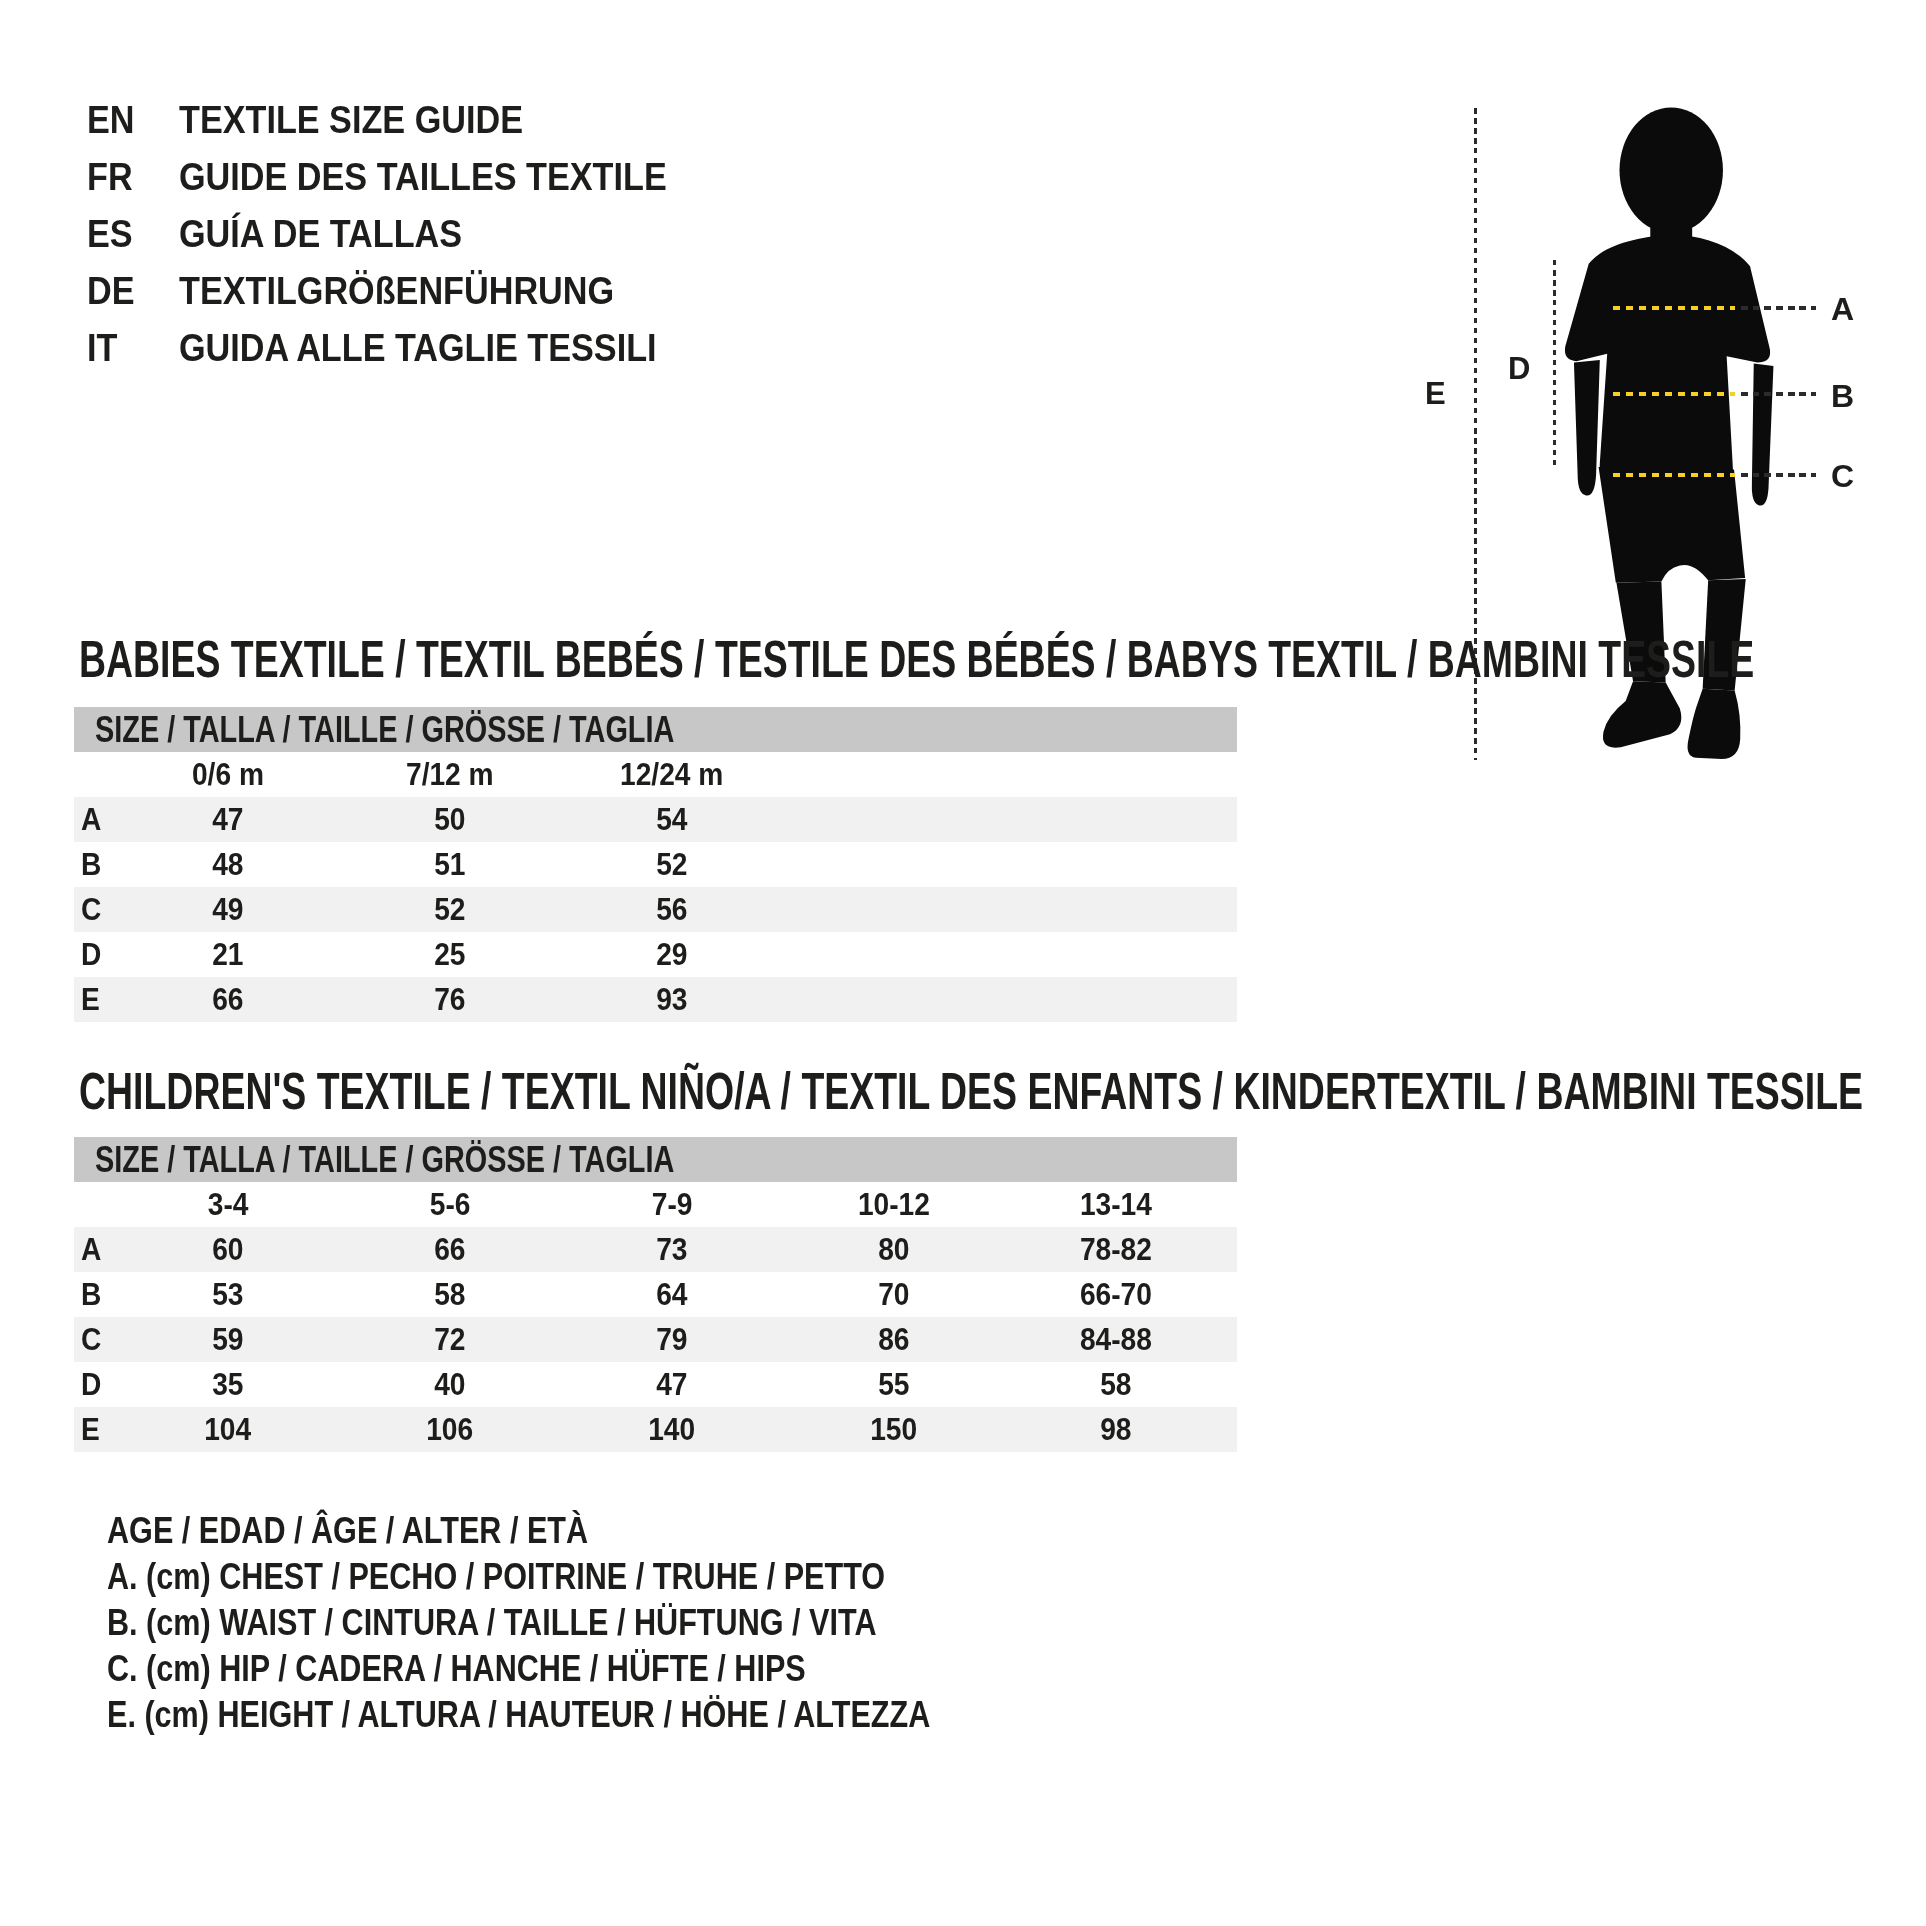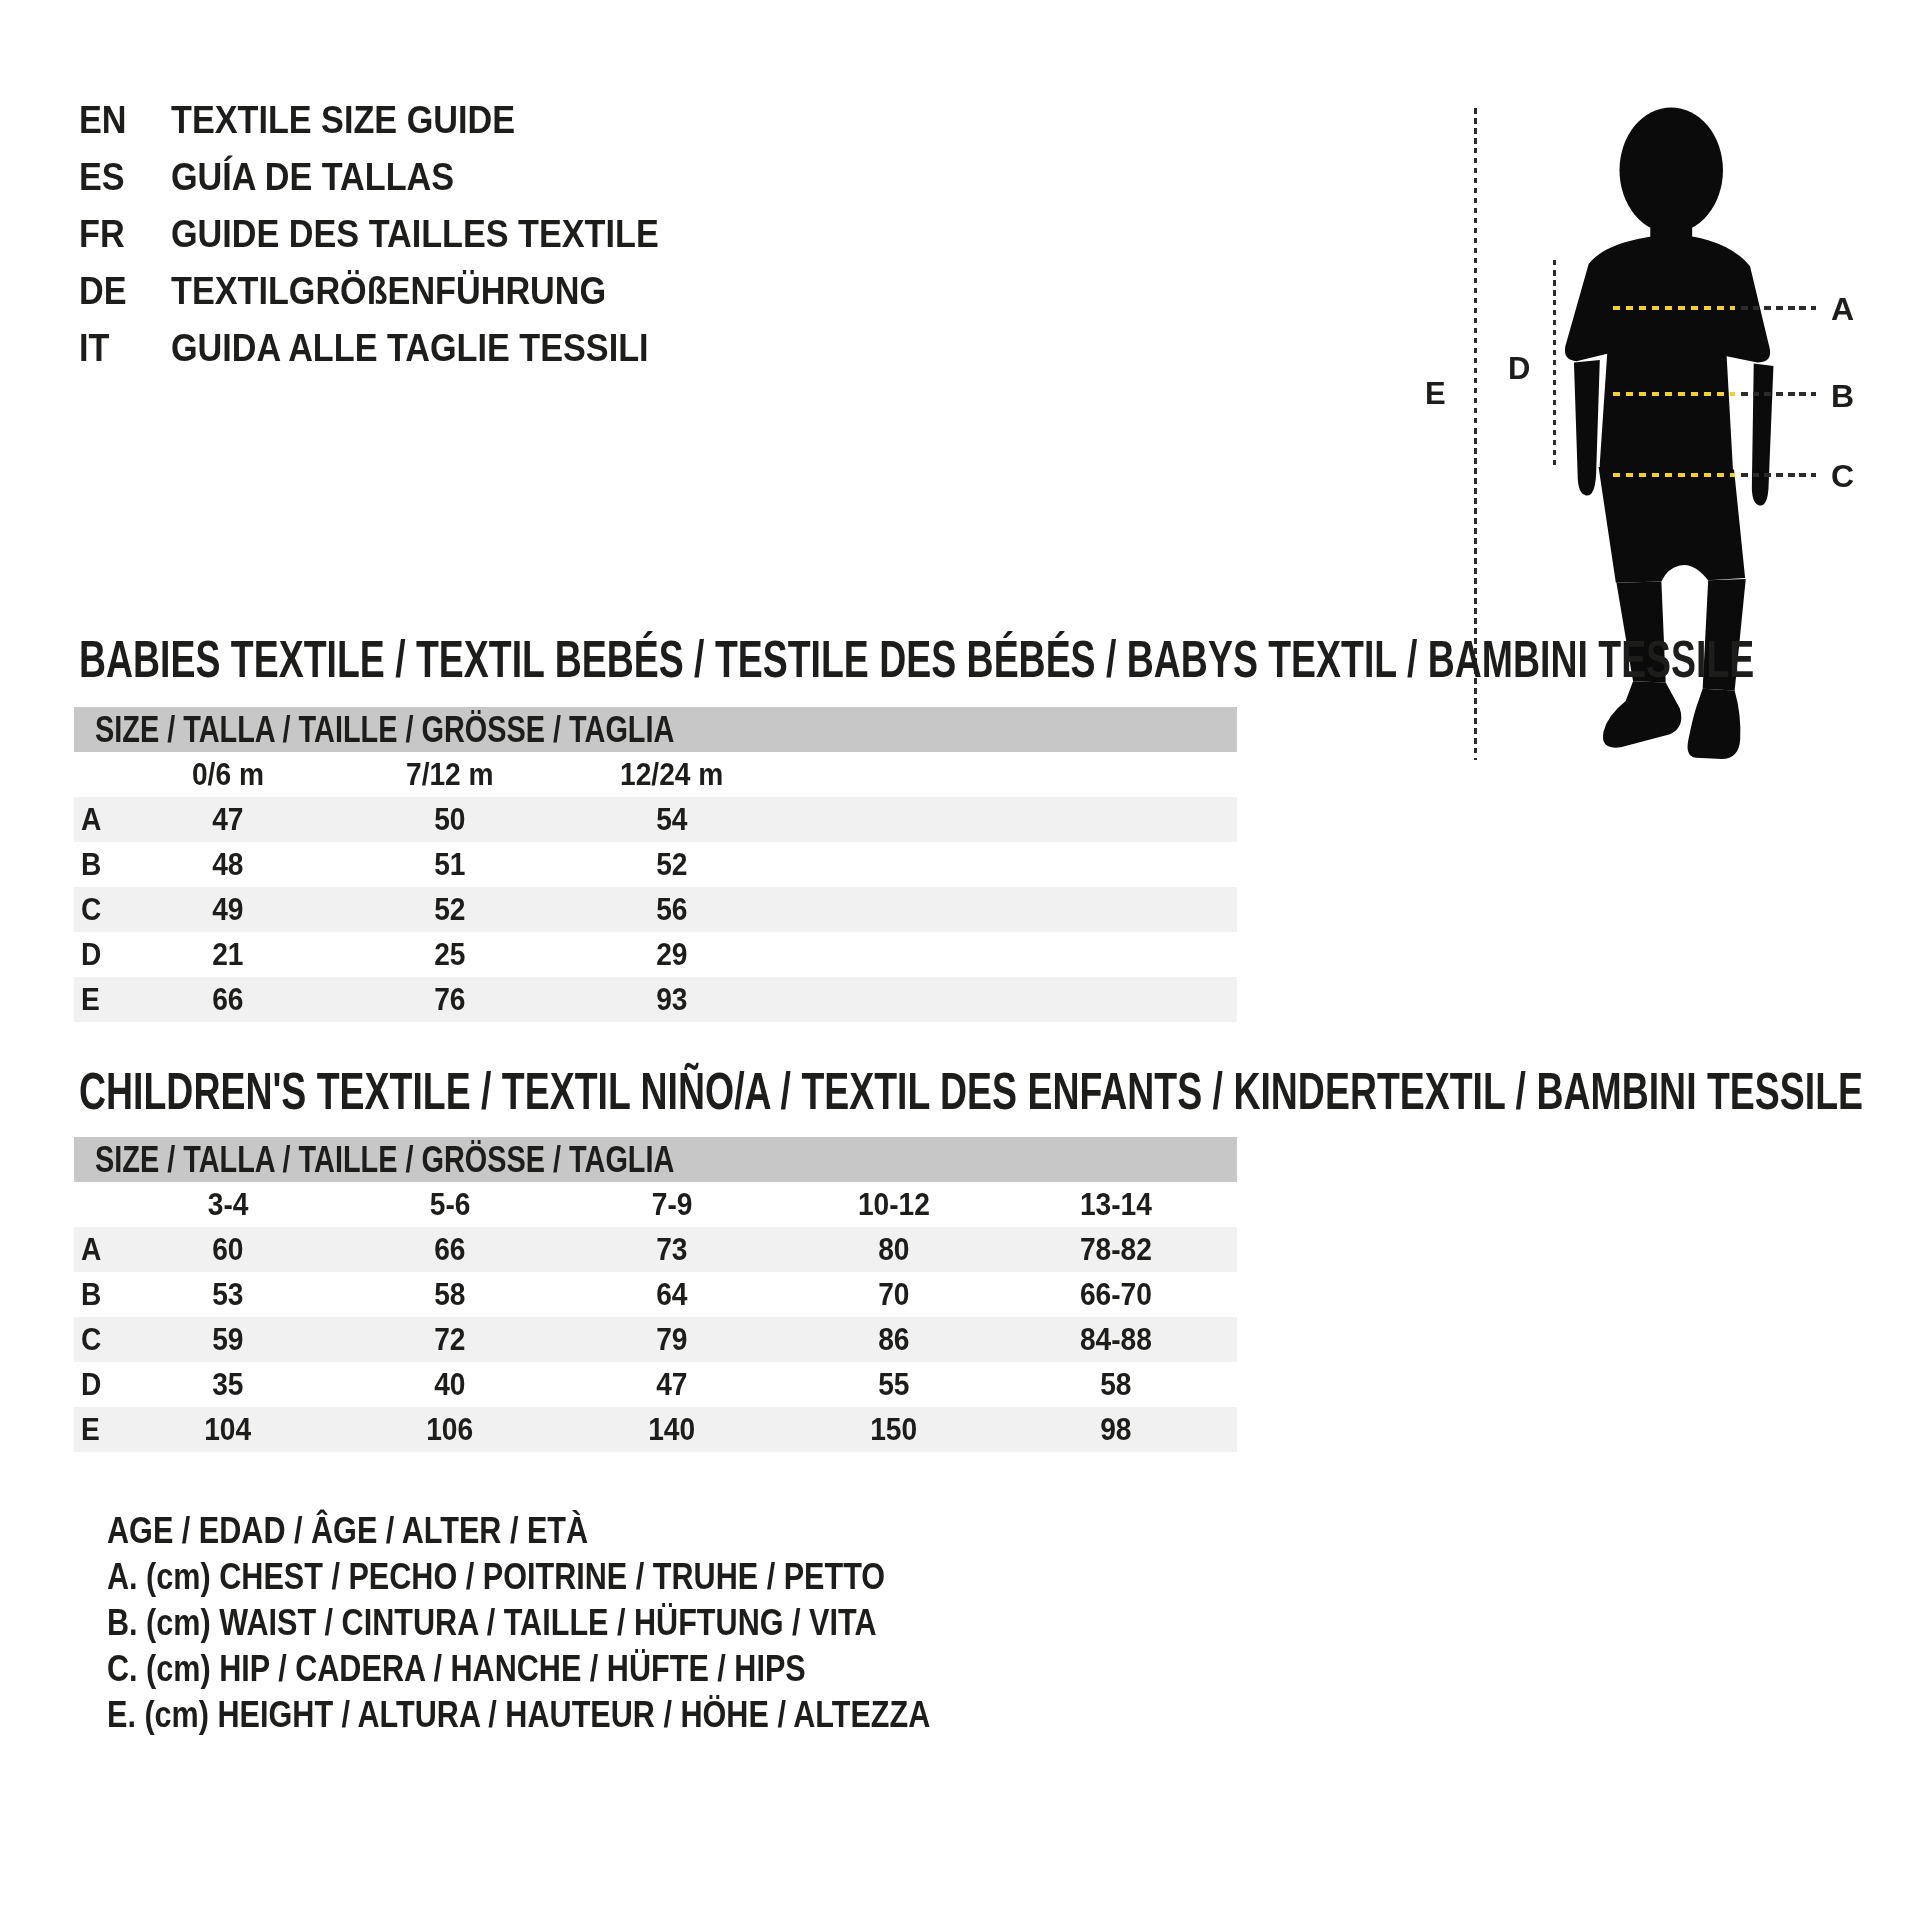--- a/index.html
+++ b/index.html
@@ -12,21 +12,21 @@
   .cx{display:inline-block;white-space:nowrap;transform-origin:0 50%;}
   .sc-title{transform:scaleX(.72);}
   .sc-lang{transform:scaleX(.90);}
   .sc-band{transform:scaleX(.78);}
   .sc-cell{transform:scaleX(.88);transform-origin:center;}
   .sc-lbl{transform:scaleX(.88);}
   .sc-legend{transform:scaleX(.85);}
 
   
   .lang-list{position:absolute;left:79px;top:92px;}
-  .lang-row{display:flex;align-items:center;height:57px;font-size:38px;}
+  .lang-row{display:flex;align-items:center;height:57px;font-size:38px;margin-left:8px;}
   .lang-code{width:92px;}
 
   
   .section-title{position:absolute;left:79px;font-size:52px;line-height:43px;white-space:nowrap;}
 
   
   .size-table{position:absolute;left:74px;width:1163px;}
   .band{height:45px;background:#c7c7c7;display:flex;align-items:center;
         padding-left:21px;box-sizing:border-box;font-size:37px;}
   .trow{display:grid;height:45px;align-items:center;font-size:32px;}
@@ -55,26 +55,26 @@
 <body>
 
 <div id="canvas">
 
   <div class="lang-list">
     <div class="lang-row">
       <div class="lang-code"><span class="cx sc-lang">EN</span></div>
       <div><span class="cx sc-lang">TEXTILE SIZE GUIDE</span></div>
     </div>
     <div class="lang-row">
+      <div class="lang-code"><span class="cx sc-lang">FR</span></div>
+      <div><span class="cx sc-lang">GUIDE DES TAILLES TEXTILE</span></div>
+    </div>
+    <div class="lang-row">
       <div class="lang-code"><span class="cx sc-lang">ES</span></div>
       <div><span class="cx sc-lang">GUÍA DE TALLAS</span></div>
-    </div>
-    <div class="lang-row">
-      <div class="lang-code"><span class="cx sc-lang">FR</span></div>
-      <div><span class="cx sc-lang">GUIDE DES TAILLES TEXTILE</span></div>
     </div>
     <div class="lang-row">
       <div class="lang-code"><span class="cx sc-lang">DE</span></div>
       <div><span class="cx sc-lang">TEXTILGRÖßENFÜHRUNG</span></div>
     </div>
     <div class="lang-row">
       <div class="lang-code"><span class="cx sc-lang">IT</span></div>
       <div><span class="cx sc-lang">GUIDA ALLE TAGLIE TESSILI</span></div>
     </div>
   </div>

